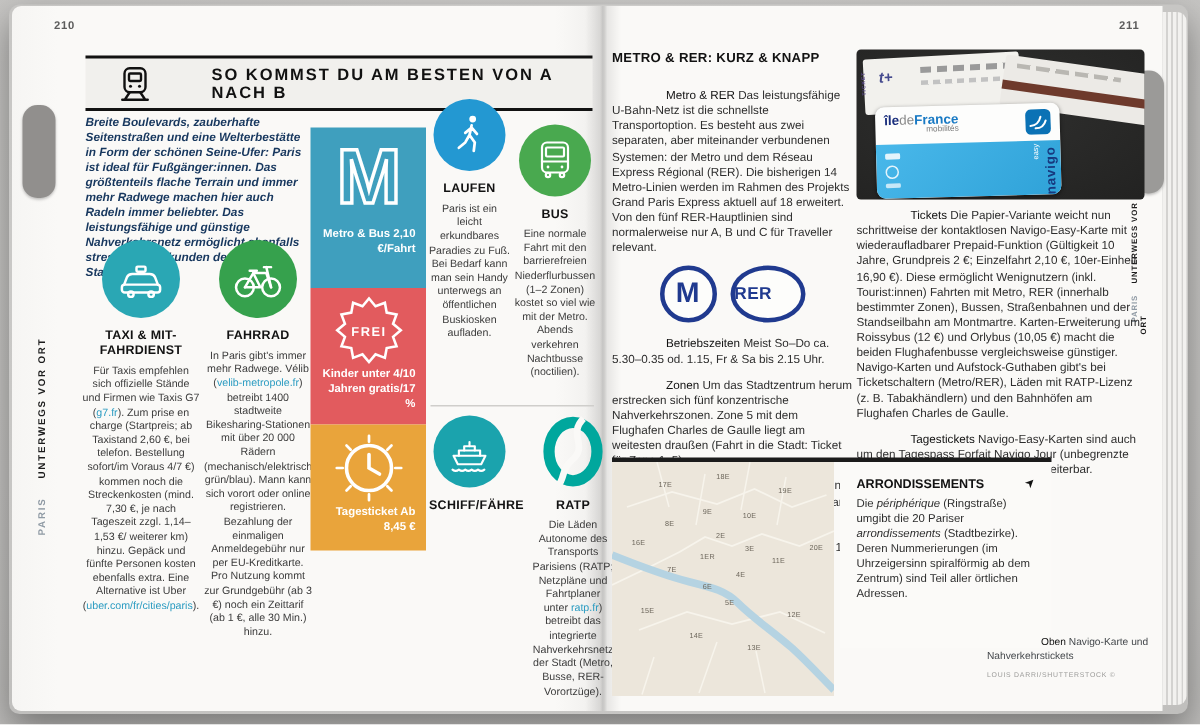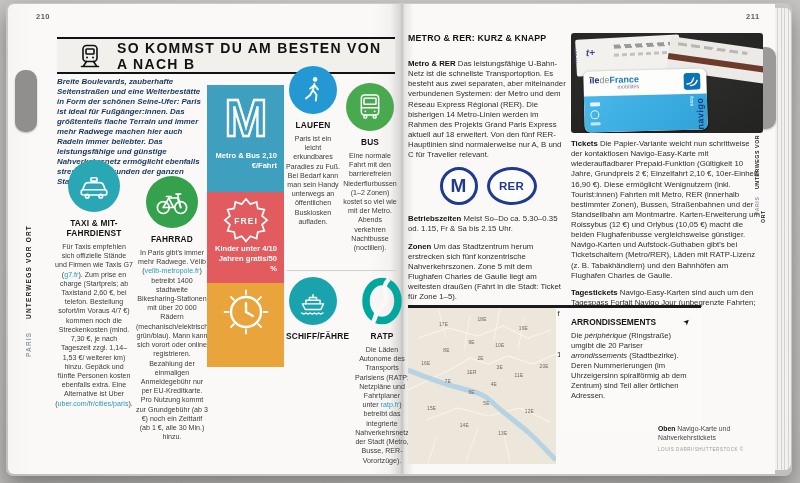--- a/index.html
+++ b/index.html
@@ -17,48 +17,48 @@
     background:repeating-linear-gradient(to right,#f2f1ef 0 2px,#d3d2d0 2.5px 3.5px);}
   .spine{left:390px;top:4px;width:24px;height:470px;
     background:linear-gradient(to right,rgba(0,0,0,0),rgba(0,0,0,.10) 42%,rgba(0,0,0,.20) 52%,rgba(0,0,0,.08) 62%,rgba(0,0,0,0));}
   .tab{background:#918f8d;border-radius:10px;box-shadow:0 1px 2px rgba(0,0,0,.25);}
   .pagenum{font-size:7.5px;font-weight:bold;color:#5c5c5c;letter-spacing:.5px;}
   .sidetext{writing-mode:vertical-rl;transform:rotate(180deg);font-weight:bold;letter-spacing:1.2px;color:#1c1c1c;}
   .sidetext .sec{color:#8f9aa4;margin-top:8px;}
   
   .banner{left:57px;top:37px;width:338px;height:33px;background:#f1f0ed;border-top:2.5px solid #121212;border-bottom:2.5px solid #121212;display:flex;align-items:center;}
   .banner-icon{width:26px;height:26px;margin-left:20px;flex:0 0 auto;}
-  .banner-title{margin-left:14px;font-size:14px;font-weight:bold;letter-spacing:1.3px;color:#111;}
+  .banner-title{margin-left:38px;font-size:11px;font-weight:bold;letter-spacing:1.3px;color:#111;}
   .intro{left:57px;top:77px;width:147px;font-size:7.9px;line-height:1.27;font-weight:bold;font-style:italic;color:#17375e;}
   .circ{border-radius:50%;display:flex;align-items:center;justify-content:center;margin:0 auto;}
   .sec-h{font-size:8.3px;font-weight:bold;text-align:center;color:#121212;letter-spacing:.2px;margin:7px 0 4px;line-height:1.2;}
   .nowrap{white-space:nowrap;}
   .sec-b{font-size:7.1px;line-height:1.3;text-align:center;color:#3c3c3c;}
   .lnk{color:#2a9bc1;}
   .col-taxi{left:55px;top:160px;width:78px;}
-  .col-bike{left:136px;top:160px;width:72px;margin-top:16px;}
+  .col-bike{left:136px;top:160px;width:72px;}
   .col-walk{left:286px;top:66px;width:54px;}
   .col-bus{left:343px;top:83px;width:54px;}
   .col-ship{left:286px;top:277px;width:54px;}
   .col-ratp{left:343px;top:277px;width:54px;margin-left:12px;}
   .divider{left:287px;top:270px;width:109px;height:1px;background:#cfcecb;}
   .tiles{left:207px;top:85px;width:77px;}
   .tile{width:100%;display:flex;flex-direction:column;align-items:center;}
   .tile-label{font-size:7.6px;font-weight:bold;color:#fff;text-align:right;line-height:1.3;padding:0 7px 9px;}
   .t-metro{height:107px;background:#3f9fbe;}
   .t-frei{height:91px;background:#e25b5e;}
   .t-day{height:84px;background:#e9a43b;}
   
   .rcolL{left:408px;top:33px;width:160px;}
   .rh{font-size:8.8px;font-weight:bold;color:#121212;letter-spacing:.2px;margin:0 0 16px;}
   .rp{font-size:7.8px;line-height:1.3;color:#2e2e2e;margin:0 0 7px;}
-  .lead{font-weight:bold;color:#111;}
+  .lead{font-weight:normal;color:#111;margin-left:36px;}
   .logo-row{display:flex;justify-content:center;align-items:center;gap:9px;margin:5px 0 9px;}
   .m-logo{width:32px;height:32px;border:3px solid #203a8f;border-radius:50%;display:flex;align-items:center;justify-content:center;font-size:19px;font-weight:bold;color:#203a8f;background:#fdfdfb;}
-  .rer-logo{width:44px;height:32px;border:3px solid #203a8f;border-radius:50%;display:flex;align-items:center;justify-content:center;font-size:11.5px;font-weight:bold;color:#203a8f;letter-spacing:.3px;background:#fdfdfb;}
+  .rer-logo{width:44px;height:32px;border:3px solid #203a8f;border-radius:50%;display:flex;align-items:center;justify-content:flex-start;font-size:11.5px;font-weight:bold;color:#203a8f;letter-spacing:.3px;background:#fdfdfb;}
   .photo{left:571px;top:33px;width:192px;height:100px;border-radius:3px;overflow:hidden;
     background:radial-gradient(120% 120% at 45% 40%, #30302f 0%, #222221 70%, #1a1a19 100%);}
   .tk1{position:absolute;left:5px;top:4px;width:104px;height:37px;background:#f2f1ed;transform:rotate(-3deg);border-radius:2px;}
   .tk1 .tword{position:absolute;left:-8px;top:14px;transform:rotate(-90deg);font-size:3.4px;font-weight:bold;letter-spacing:.6px;color:#5b4a8a;}
   .tk1 .tplus{position:absolute;left:10px;top:8px;font-size:10px;font-weight:bold;color:#454a8e;font-style:italic;}
   .tk1 .bars{position:absolute;right:8px;top:7px;width:58px;height:4px;background:repeating-linear-gradient(to right,#9a9a9a 0 7px,transparent 7px 11px);}
   .tk1 .bars2{position:absolute;right:8px;top:16px;width:58px;height:3px;background:repeating-linear-gradient(to right,#c2c2c2 0 5px,transparent 5px 8px);}
   .tk2{position:absolute;left:97px;top:11px;width:114px;height:34px;background:#eceae6;transform:rotate(8deg);border-radius:2px;}
   .tk2 .stripe{position:absolute;left:0;top:17px;width:100%;height:6px;background:#6e3a2c;}
   .tk2 .tl{position:absolute;left:8px;top:5px;width:70px;height:3px;background:repeating-linear-gradient(to right,#b9b7b2 0 9px,transparent 9px 13px);}
@@ -158,28 +158,29 @@
       <svg width="62" height="66" viewBox="0 0 60 64">
         <text x="30" y="49" text-anchor="middle" font-family="Liberation Sans, sans-serif" font-size="50" font-weight="bold" fill="none" stroke="#fff" stroke-width="2.2">M</text>
       </svg>
       <div class="tile-label">Metro &amp; Bus 2,10 €/Fahrt</div>
     </div>
     <div class="tile t-frei">
       <svg width="52" height="52" viewBox="0 0 48 48" style="margin-top:4px;">
         <polygon points="45,24 39.9,28.3 42.2,34.5 35.7,35.7 34.5,42.2 28.3,39.9 24,45 19.7,39.9 13.5,42.2 12.3,35.7 5.8,34.5 8.1,28.3 3,24 8.1,19.7 5.8,13.5 12.3,12.3 13.5,5.8 19.7,8.1 24,3 28.3,8.1 34.5,5.8 35.7,12.3 42.2,13.5 39.9,19.7" fill="none" stroke="#fff" stroke-width="1.7"></polygon>
         <text x="24" y="27.5" text-anchor="middle" font-family="Liberation Sans, sans-serif" font-size="8.5" font-weight="bold" letter-spacing="1" fill="#fff">FREI</text>
       </svg>
-      <div class="tile-label">Kinder unter 4/10 Jahren gratis/50 %</div>
+      <div class="tile-label">Kinder unter 4/10 Jahren gratis/17 %</div>
     </div>
     <div class="tile t-day">
       <svg width="48" height="48" viewBox="0 0 48 48" fill="none" stroke="#fff" style="margin-top:5px;">
         <circle cx="24" cy="24" r="15" stroke-width="2.4"></circle>
         <path d="M24 15 v9 l7 4" stroke-width="2.4" stroke-linecap="round"></path>
         <path d="M24 2.5v4 M24 41.5v4 M2.5 24h4 M41.5 24h4 M9 9l2.8 2.8 M36.2 36.2l2.8 2.8 M39 9l-2.8 2.8 M11.8 36.2l-2.8 2.8" stroke-width="1.8" stroke-linecap="round"></path>
       </svg>
+      <div class="tile-label">Tagesticket Ab 8,45 €</div>
     </div>
   </div>
 
   <div class="abs col-walk">
     <div class="circ" style="width:48px;height:48px;background:#2398d2;">
       <svg width="34" height="34" viewBox="0 0 48 48" fill="none" stroke="#fff" stroke-width="2.6" stroke-linecap="round" stroke-linejoin="round">
         <circle cx="27" cy="9" r="3.2" fill="#fff" stroke="none"></circle>
         <path d="M26 15 L24 24 M26 17 L31 23 M26 17 L20 22 M24 24 L29 31 L28 39 M24 24 L20 31 L14 36"></path>
       </svg>
     </div>

